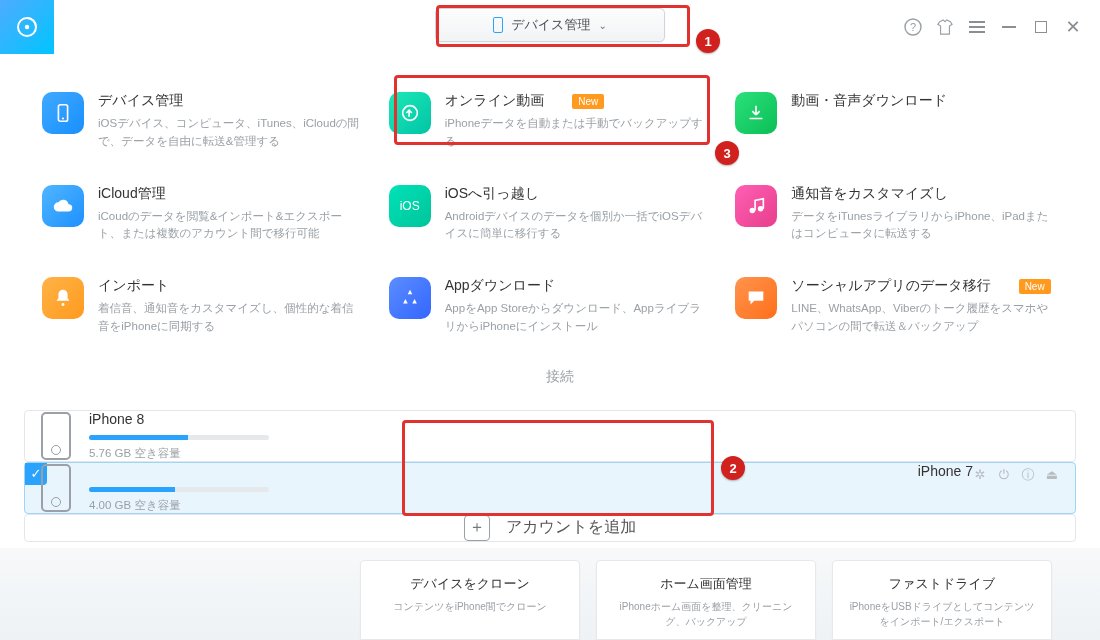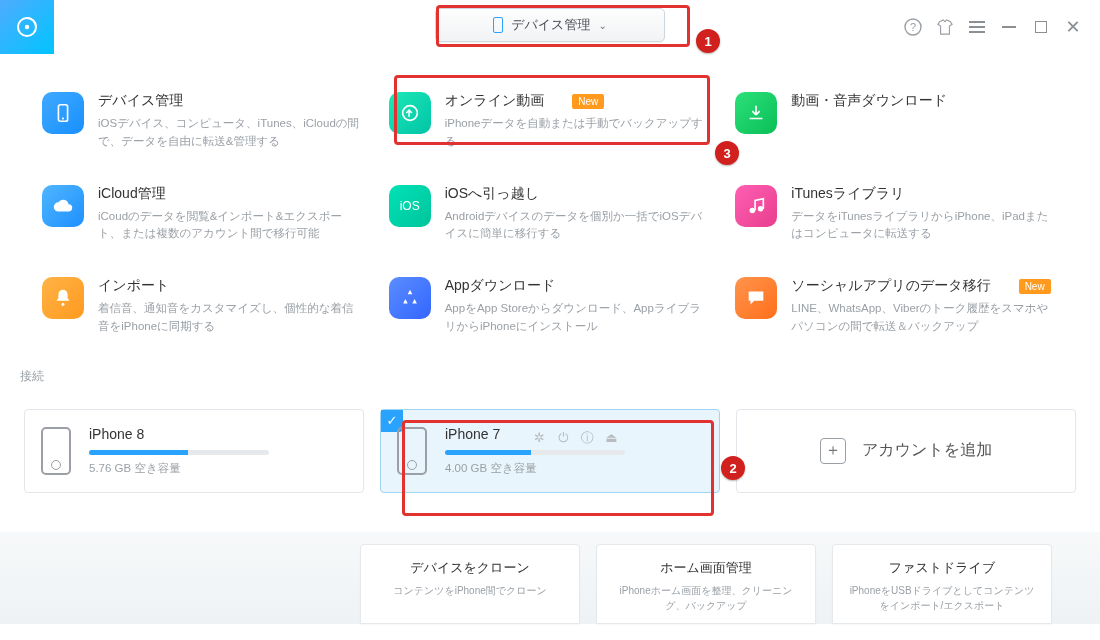--- a/index.html
+++ b/index.html
@@ -82,22 +82,22 @@
   .ic-teal    { background:linear-gradient(135deg,#1de9b6,#00c4a7);}
   .ic-green   { background:linear-gradient(135deg,#2ce07a,#0bbf57);}
   .ic-cloud   { background:linear-gradient(135deg,#4fb6ff,#1e90ff);}
   .ic-ios     { background:linear-gradient(135deg,#00e2b8,#00c49a);}
   .ic-itunes  { background:linear-gradient(135deg,#ff5fb4,#e83e8c);}
   .ic-bell    { background:linear-gradient(135deg,#ffb347,#ff9a1f);}
   .ic-app     { background:linear-gradient(135deg,#5b8dff,#3366ff);}
   .ic-social  { background:linear-gradient(135deg,#ff944d,#ff6f1a);}
 
   
-  .conn-label { font-size:12px; color:#9aa0a6; padding:0 0 8px 20px;}
-  .conn-row { display:flex; gap:0; padding:16px 16px; }
+  .conn-label { font-size:14px; color:#9aa0a6; padding:0 0 8px 20px;text-align:center;}
+  .conn-row { display:flex; gap:0; padding:16px 16px;flex-direction:column; }
   .device-card, .add-card {
     flex:1; margin:0 8px; height:84px;
     border:1px solid #e3e7eb; border-radius:4px;
     display:flex; align-items:center; padding:0 16px;
     background:#fff;
     position:relative;
   }
   .device-card.selected {
     background:#e9f5fc; border:1px solid #9fd4f2;
   }
@@ -118,21 +118,21 @@
   .dev-bar  { width:180px;height:5px;background:#e6e9ec;border-radius:3px;overflow:hidden;margin-bottom:6px;}
   .dev-fill { height:100%; background:#2aa3ff;}
   .dev-free { font-size:11.5px; color:#9aa0a6;}
   .dev-icons { display:flex; gap:10px; color:#b7bcc1; font-size:13px;}
   .dev-icons span{width:14px;height:14px;display:inline-flex;align-items:center;justify-content:center;}
   .add-card { justify-content:center; gap:16px; color:#555;}
   .plus-box { width:26px;height:26px;border:1.5px solid #9aa0a6;border-radius:4px;display:flex;align-items:center;justify-content:center;font-size:16px;color:#777;}
 
   
   .bottom {
-    position:absolute; bottom:16px; left:0; right:0; height:92px;
+    position:absolute; bottom:0; left:0; right:0; height:92px;
     background:linear-gradient(#f7f9fa,#eef2f5);
     display:flex; padding:12px 56px 0 100px;
   }
   .bcard {
     flex:0 0 220px; margin-right:16px;
     background:#fff; border:1px solid #e6e9ec; border-top-left-radius:4px;border-top-right-radius:4px;
     padding:14px 14px 10px 14px; text-align:center;
     box-shadow:0 1px 2px rgba(0,0,0,.04);
   }
   .btitle { font-size:13px; color:#333; margin-bottom:6px;}
@@ -273,21 +273,21 @@
           <div class="card">
             <div class="ficon ic-itunes">
               <svg width="22" height="22" viewBox="0 0 24 24">
                 <circle cx="8" cy="17" r="3" fill="#fff"></circle>
                 <circle cx="17" cy="15" r="3" fill="#fff"></circle>
                 <path d="M11 17V6l9-2v11" stroke="#fff" stroke-width="1.8" fill="none"></path>
               </svg>
             </div>
             <div>
               <div class="ftitle">
-                <span>iTunesライブラリ</span>
+                <span>通知音をカスタマイズし</span>
               </div>
               <div class="fdesc">データをiTunesライブラリからiPhone、iPadまたはコンピュータに転送する</div>
             </div>
           </div>
         </div>
       </div>
       <div class="row">
         <div class="col">
           <div class="card">
             <div class="ficon ic-bell">
@@ -352,21 +352,21 @@
           <div class="dev-fill" id="fill0" style="width: 55%;"></div>
         </div>
       <div class="dev-free">5.76 GB 空き容量</div>
     </div>
   </div>
 
   <div class="device-card selected">
     <div class="sel-check">✓</div>
     <div class="dev-phone"></div>
     <div class="dev-info">
-      <div style="display:flex;align-items:center;justify-content:flex-start;gap:32px;">
+      <div style="display:flex;align-items:center;justify-content:flex-end;">
         <div class="dev-name">iPhone 7</div>
         <div class="dev-icons">
           <span>✲</span>
           <span>⏻</span>
           <span>ⓘ</span>
           <span>⏏</span>
         </div>
       </div>
       <div class="dev-bar">
           <div class="dev-fill" id="fill1" style="width: 48%;"></div>

